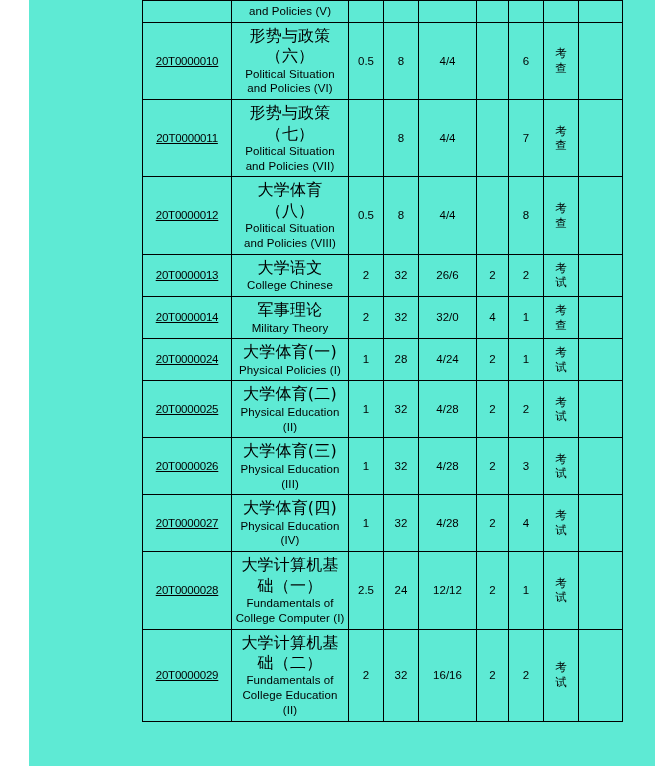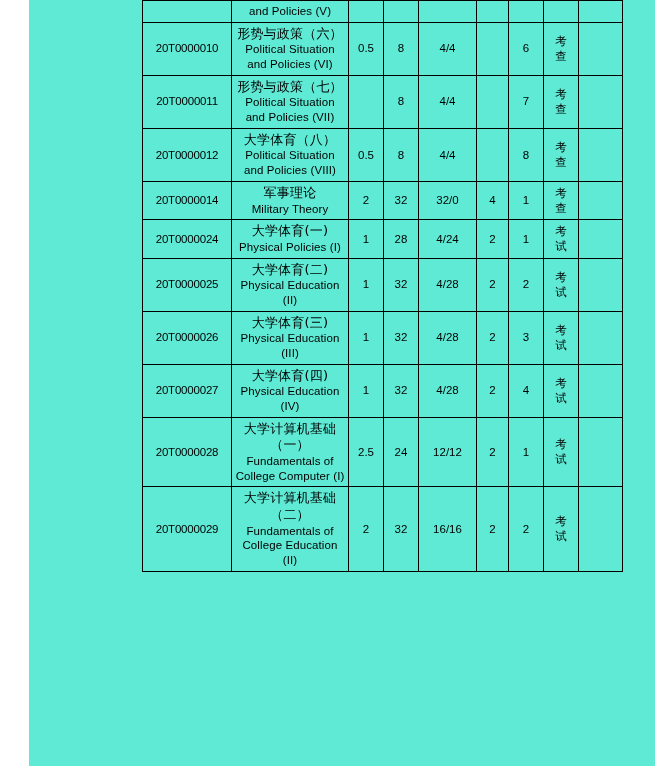--- a/index.html
+++ b/index.html
@@ -46,30 +46,31 @@
   col.c-ratio   { width: 58px; }
   col.c-week    { width: 32px; }
   col.c-term    { width: 35px; }
   col.c-assess  { width: 35px; }
   col.c-extra   { width: 44px; }
 
   td.code {
     font-size: 11px;
     letter-spacing: -0.2px;
     white-space: nowrap;
+    text-decoration: underline;
   }
   td.name {
     font-size: 11.5px;
     line-height: 1.35;
     padding: 4px 2px;
   }
   td.name .cn {
     display: block;
     font-family: "DejaVu Sans", sans-serif;
-    font-size: 13px;
+    font-size: 16px;
     letter-spacing: 0.2px;
   }
   td.name .en {
     display: block;
     font-size: 11.5px;
     letter-spacing: 0.1px;
   }
   td.assess {
     font-family: "DejaVu Sans", sans-serif;
     font-size: 11.5px;
@@ -161,20 +162,37 @@
           <td class="num">4/4</td>
           <td class="num"></td>
           <td class="num">8</td>
           <td class="assess">
             <span>考</span>
             <span>查</span>
           </td>
           <td></td>
         </tr>
         <tr>
+          <td class="code">20T0000013</td>
+          <td class="name">
+            <span class="cn">大学语文</span>
+            <span class="en">College Chinese</span>
+          </td>
+          <td class="num">2</td>
+          <td class="num">32</td>
+          <td class="num">26/6</td>
+          <td class="num">2</td>
+          <td class="num">2</td>
+          <td class="assess">
+            <span>考</span>
+            <span>试</span>
+          </td>
+          <td></td>
+        </tr>
+        <tr>
           <td class="code">20T0000014</td>
           <td class="name">
             <span class="cn">军事理论</span>
             <span class="en">Military Theory</span>
           </td>
           <td class="num">2</td>
           <td class="num">32</td>
           <td class="num">32/0</td>
           <td class="num">4</td>
           <td class="num">1</td>

